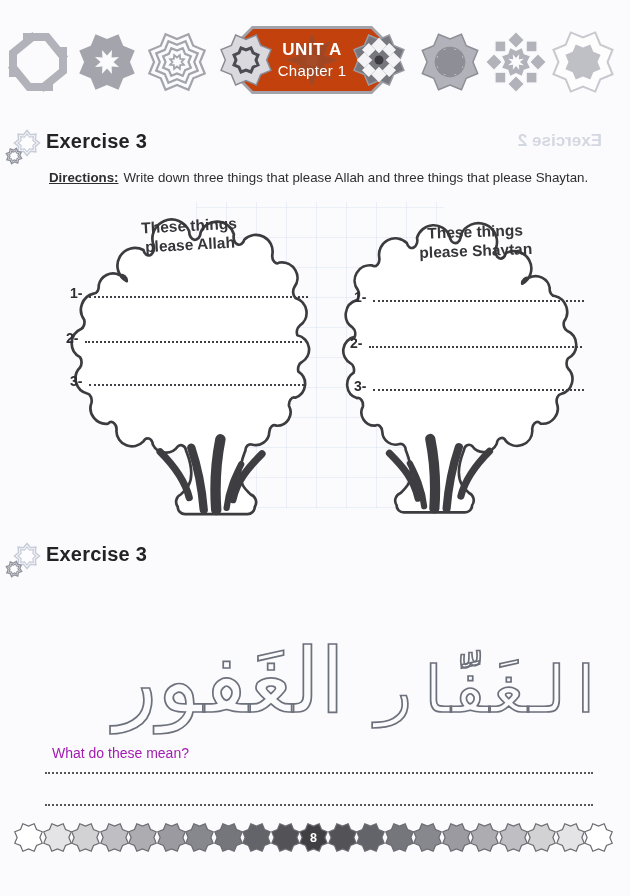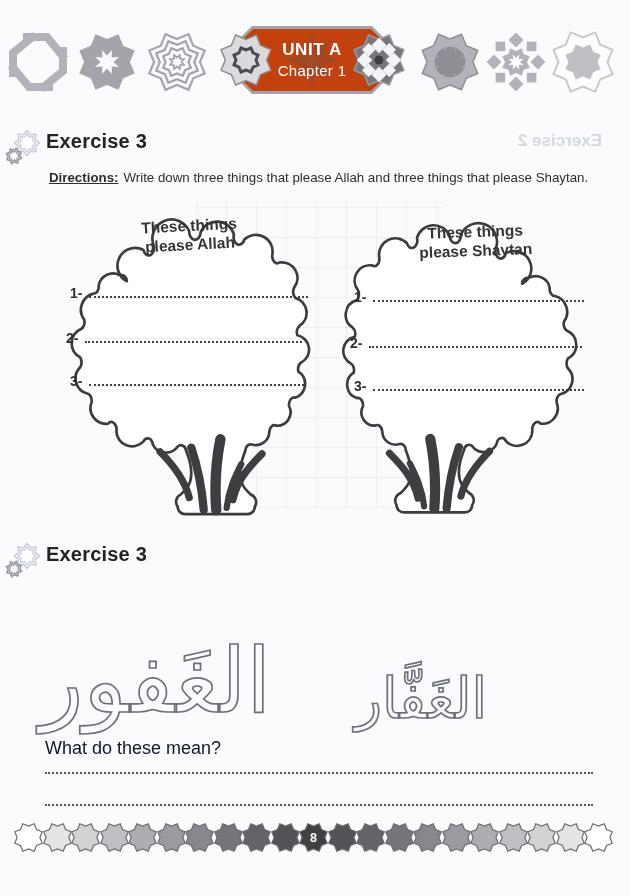--- a/index.html
+++ b/index.html
@@ -48,27 +48,27 @@
   .dir-label{font-weight:700;text-decoration:underline;margin-right:5px;}
   
   .trees{position:absolute;left:0;top:196px;width:630px;height:344px;}
   .tree-svg{position:absolute;}
   .tree-label{position:absolute;text-align:center;font-weight:700;font-size:15.5px;line-height:19px;color:#35353a;}
   .fill-row{position:absolute;display:flex;align-items:flex-end;height:18px;}
   .fill-row .num{font-size:14px;font-weight:600;color:#2f2f33;margin-right:7px;line-height:14px;}
   .fill-row .dotline{flex:1;border-bottom:2px dotted #3f3f44;margin-bottom:2px;}
   
   .arabic-word{
-    position:absolute;direction:rtl;text-align:left;
+    position:absolute;direction:rtl;text-align:right;
     font-family:"DejaVu Sans",sans-serif;font-weight:500;
     color:transparent;-webkit-text-stroke:1.7px #6d717c;
   }
   .word-left{left:40px;bottom:163px;width:305px;font-size:90px;}
-  .word-right{left:355px;bottom:165px;width:250px;font-size:56px;}
-  .question{position:absolute;left:45px;margin:0;font-size:18px;color:#0f172a;}
+  .word-right{left:355px;bottom:165px;width:250px;font-size:64px;font-family:Liberation Mono, monospace;}
+  .question{position:absolute;left:45px;margin:7px;font-size:14px;color:#a21caf;}
   .ans-line{position:absolute;left:45px;width:548px;height:0;border-bottom:2px dotted #55555c;}
   
   .bottom-border{position:absolute;left:13px;top:822px;display:flex;}
   .bstar{position:relative;width:31px;height:31px;}
   .bstar + .bstar{margin-left:-2.5px;}
   .bstar svg{position:absolute;inset:0;}
   .page-num{
     position:absolute;inset:0;display:flex;align-items:center;justify-content:center;
     color:#fff;font-size:12.5px;font-weight:700;
   }

